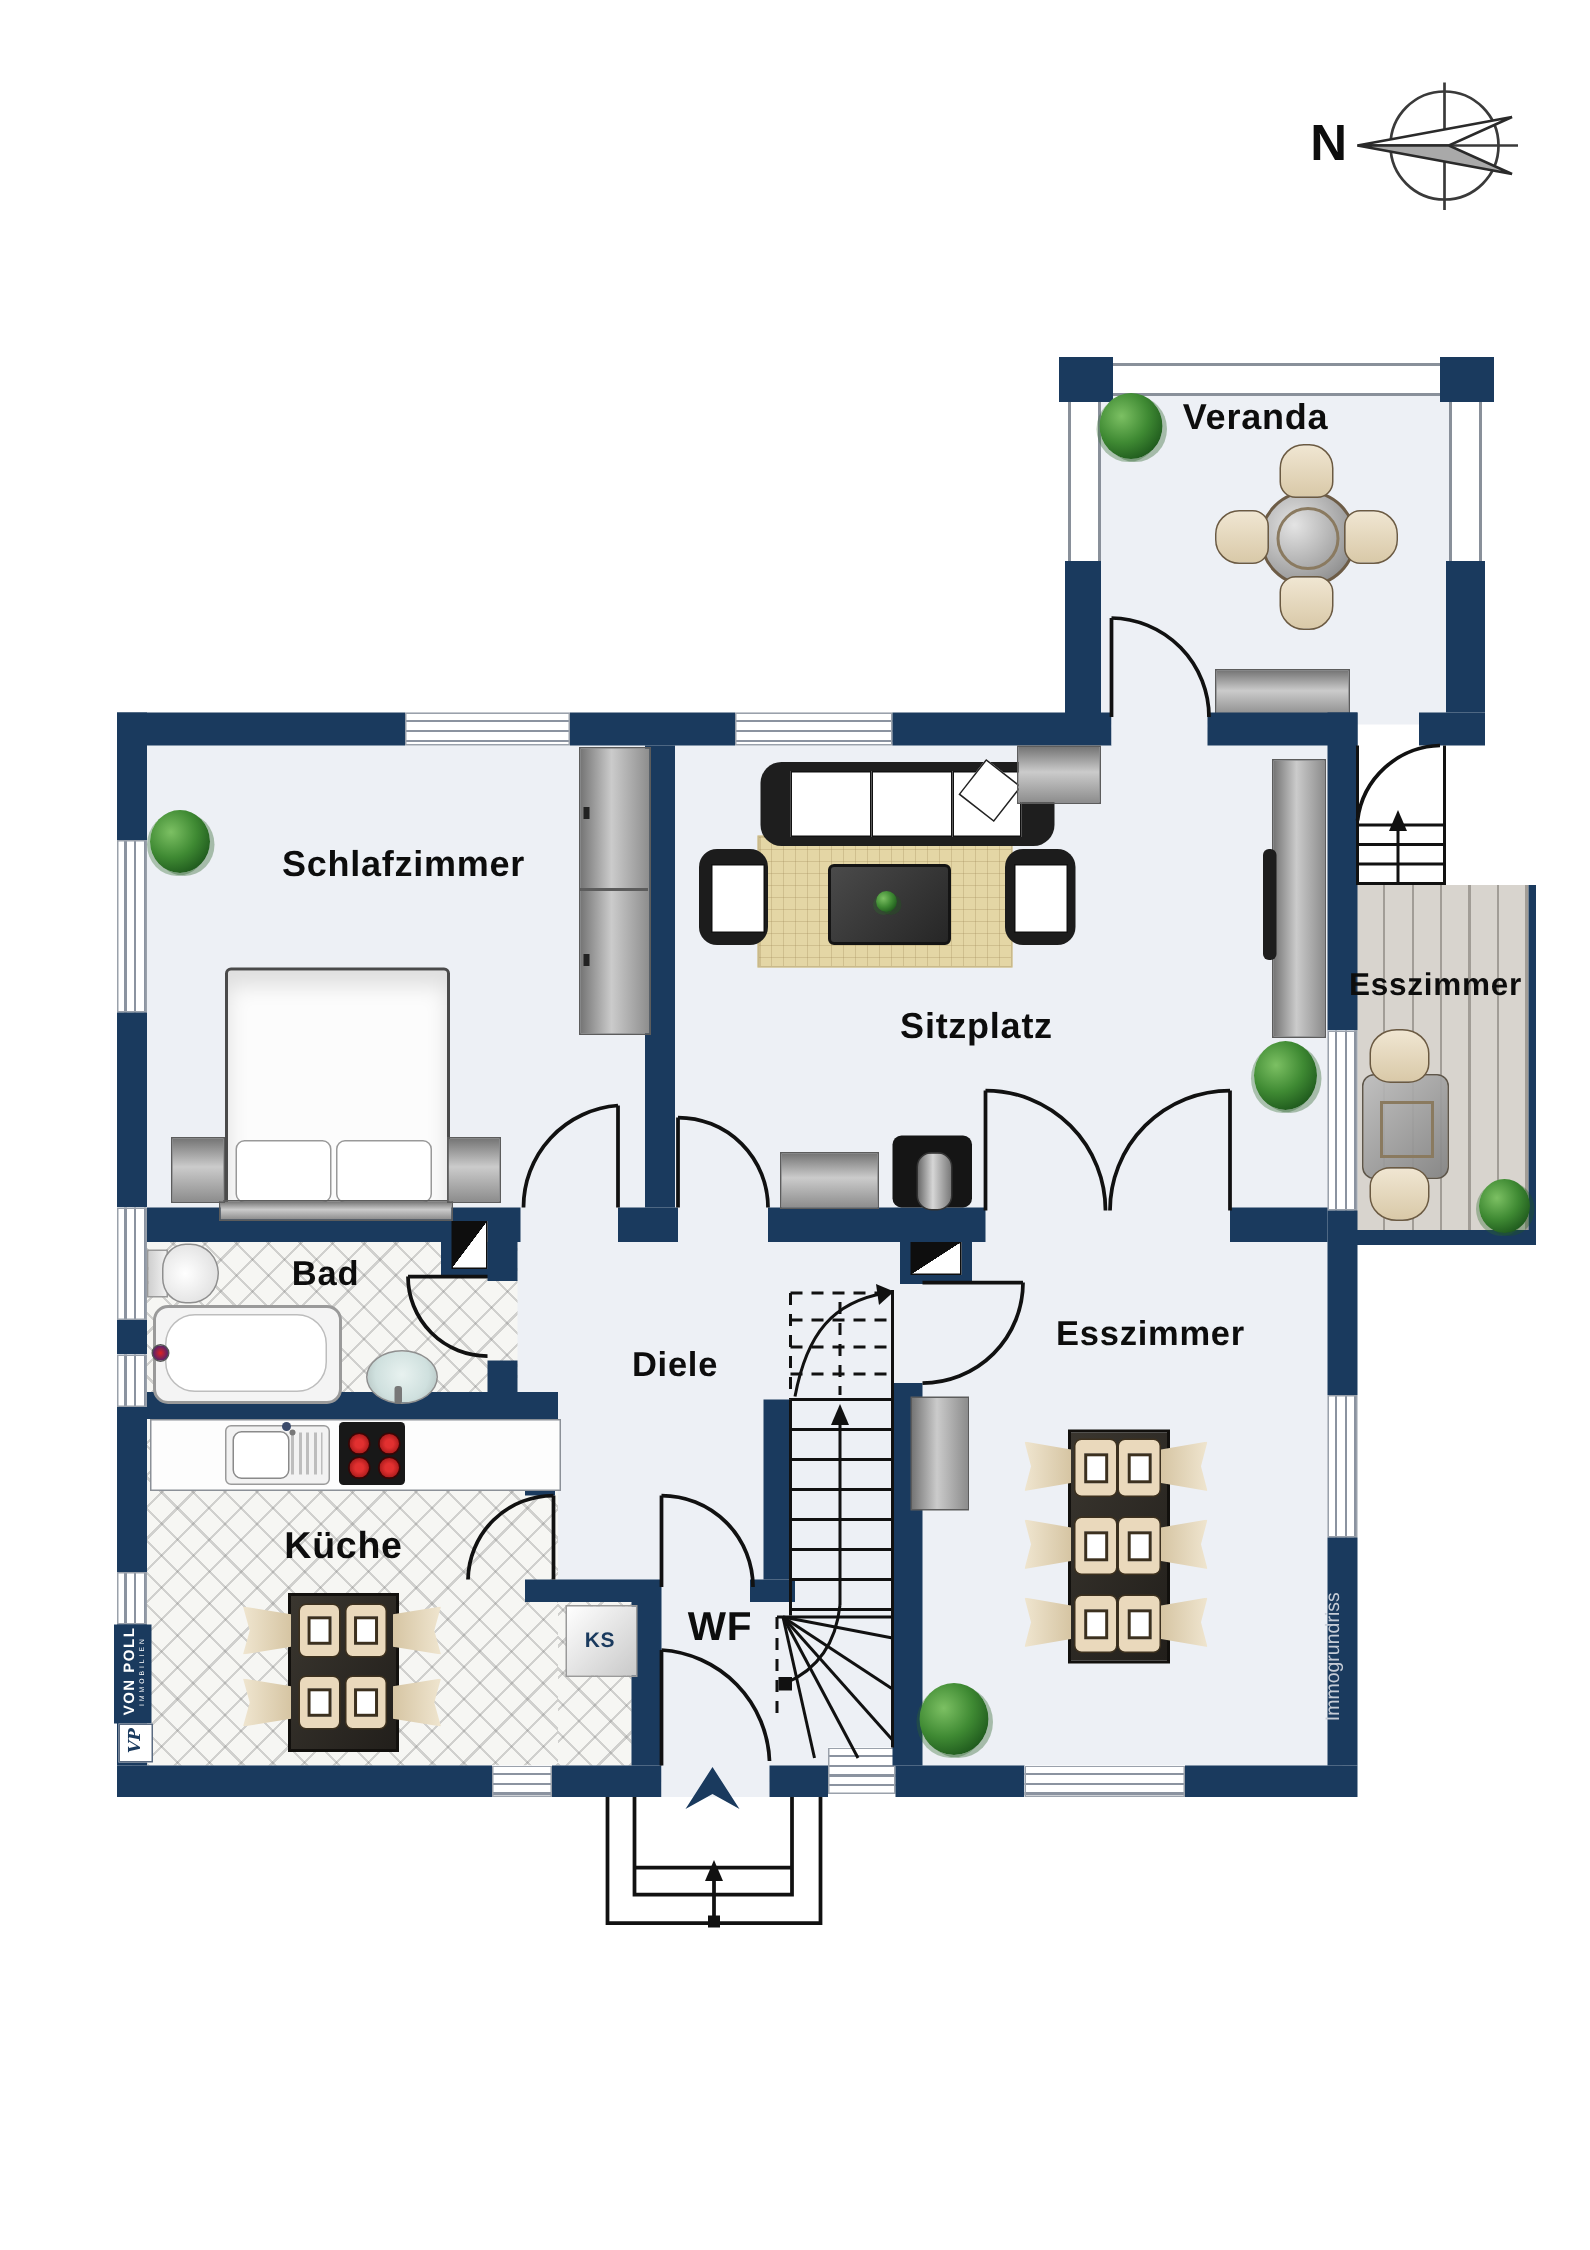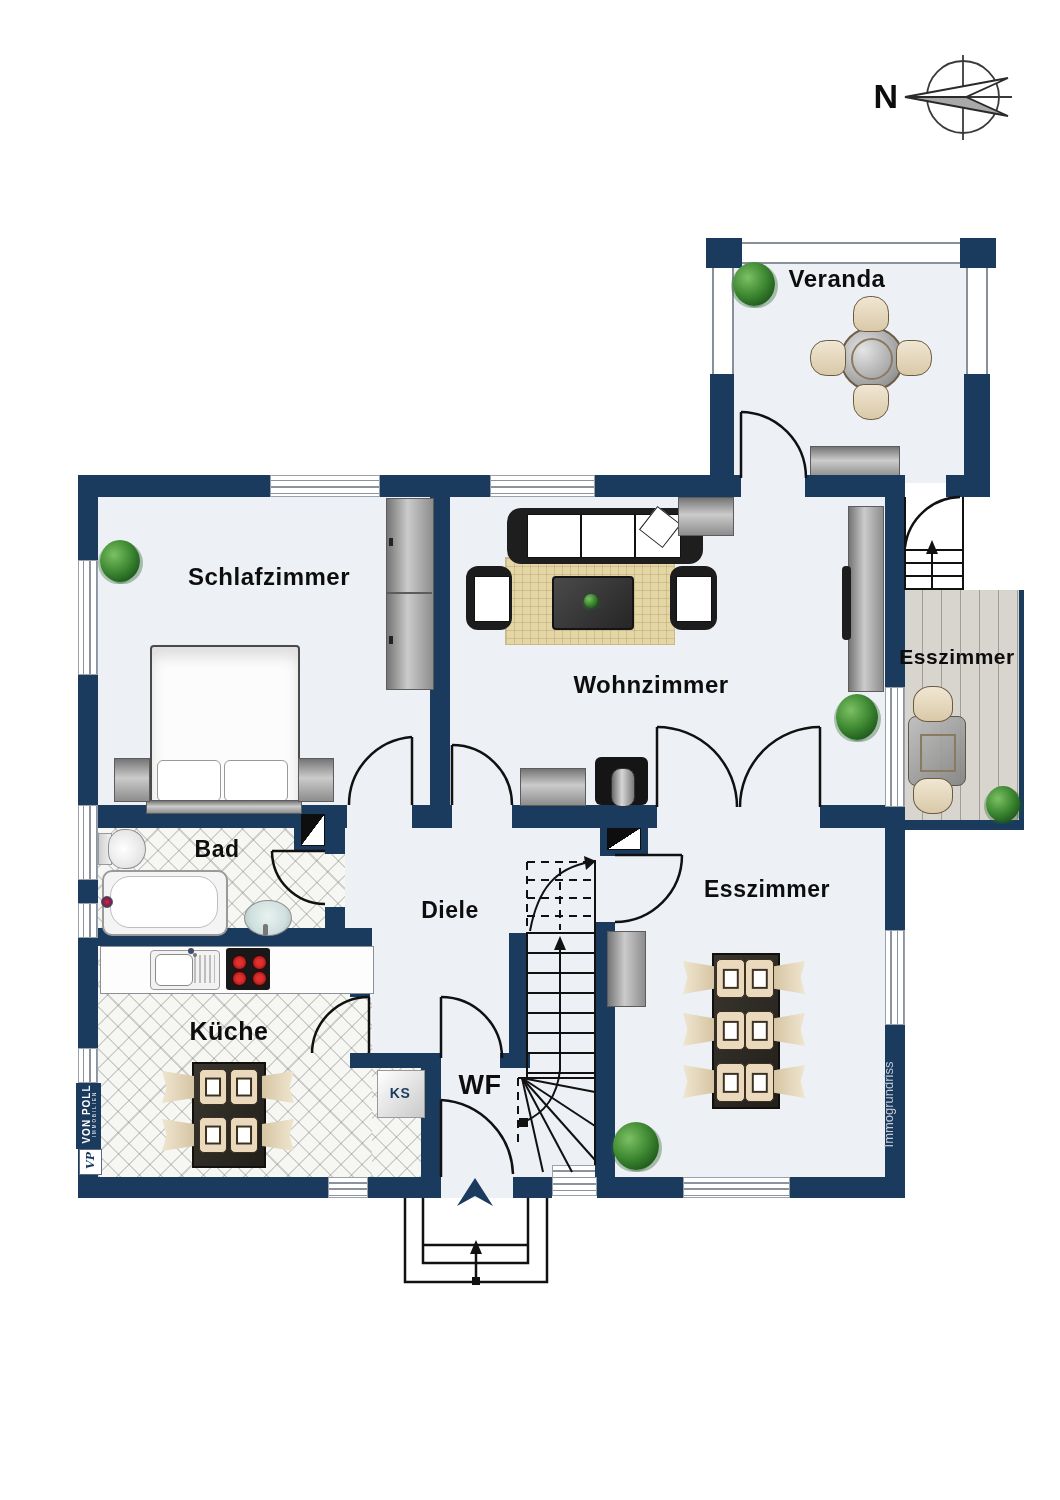--- a/index.html
+++ b/index.html
@@ -355,21 +355,21 @@
     <div style="font-size:4.5px;letter-spacing:2px;">IMMOBILIEN</div>
   </div>
   <div class="abs" style="left:79px;top:1149px;width:21px;height:24px;background:#fff;border:1px solid #5a6a80;"></div>
   <div class="abs" style="left:80px;top:1154px;width:20px;text-align:center;transform:rotate(-90deg);color:var(--wall);
               font-family:'DejaVu Serif',serif;font-style:italic;font-size:11px;font-weight:bold;">VP</div>
   <div class="abs" style="left:828px;top:1097px;width:120px;text-align:center;transform:rotate(-90deg);
               color:#c6ccd6;font-size:13px;">Immogrundriss</div>
 
   <div class="label" style="left:837px;top:279px;font-size:24px;">Veranda</div>
   <div class="label" style="left:269px;top:577px;font-size:24px;">Schlafzimmer</div>
-  <div class="label" style="left:651px;top:685px;font-size:24px;">Wohnzimmer</div>
+  <div class="label" style="left:651px;top:685px;font-size:24px;">Sitzplatz</div>
   <div class="label" style="left:957px;top:657px;font-size:21px;">Esszimmer</div>
   <div class="label" style="left:217px;top:849px;font-size:23px;">Bad</div>
   <div class="label" style="left:450px;top:910px;font-size:23px;">Diele</div>
   <div class="label" style="left:767px;top:889px;font-size:23px;">Esszimmer</div>
   <div class="label" style="left:229px;top:1031px;font-size:25px;">Küche</div>
   <div class="label" style="left:480px;top:1085px;font-size:27px;">WF</div>
   <div class="label" style="left:400px;top:1093px;font-size:14px;color:var(--wall);">KS</div>
   <div class="label" style="left:886px;top:96px;font-size:34px;font-weight:bold;">N</div>
 
 </div>

